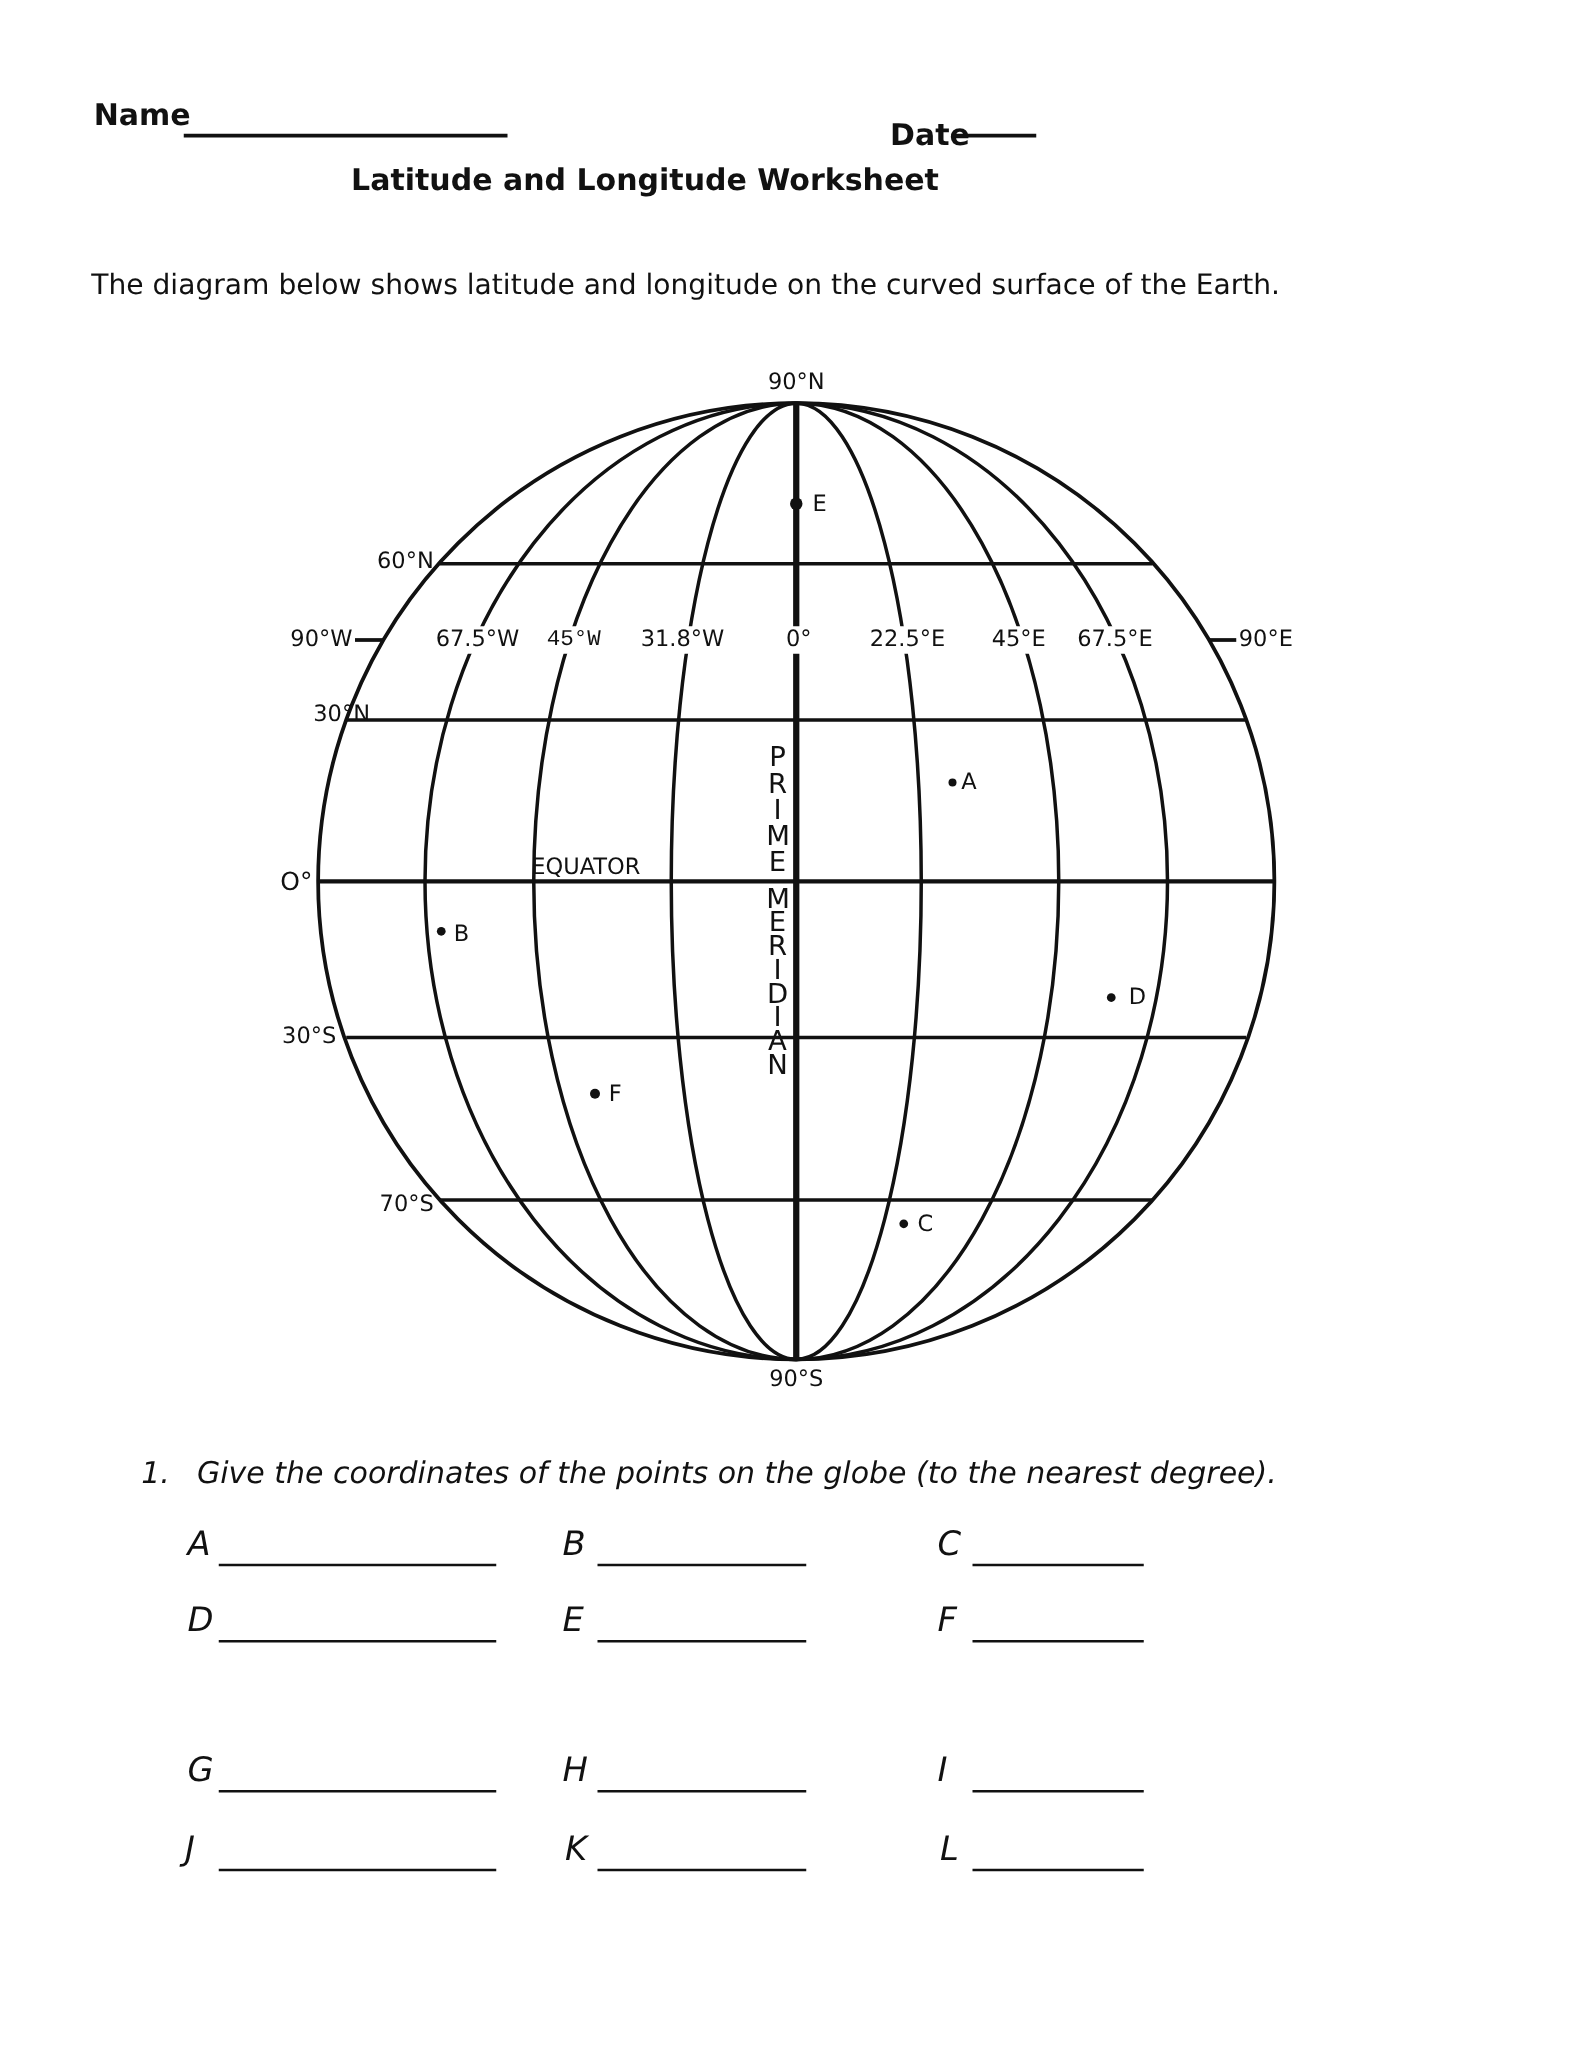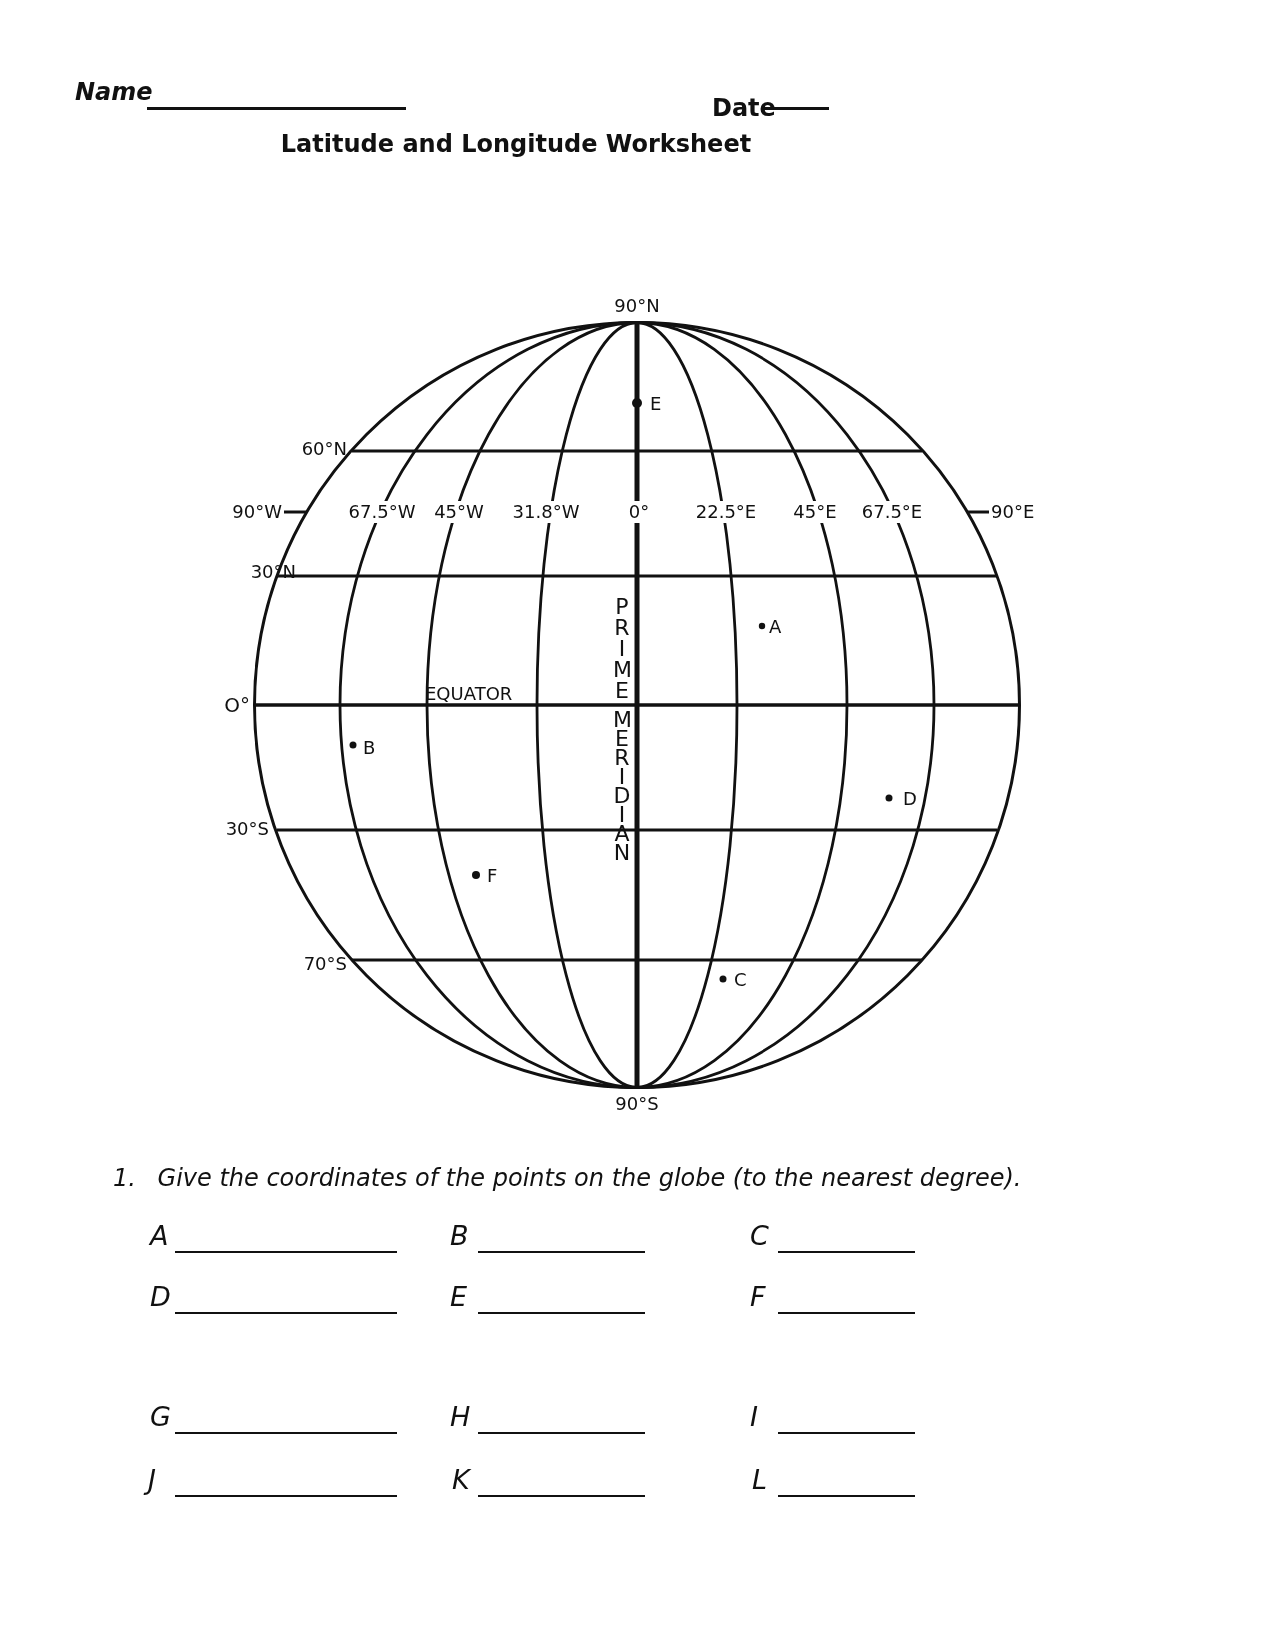--- a/index.html
+++ b/index.html
@@ -29,27 +29,28 @@
   .arow{position:absolute;left:0;width:1100px;height:34px;}
   .alet{position:absolute;font-style:italic;font-size:27px;line-height:34px;}
   .ablank{position:absolute;top:0;height:32px;border-bottom:2px solid #111;}
   svg{position:absolute;left:0;top:0;}
 </style>
 </head>
 <body>
 
 <div class="page">
 
-  <div class="abs bold" style="left:75px;top:78px;font-size:24px;font-style:italic;">Name</div>
+  <div class="abs bold" style="left:75px;top:78px;font-size:24px;">Name</div>
   <div class="blank-line" style="left:147px;top:77px;width:259px;height:30px;"></div>
   <div class="abs bold" style="left:712px;top:94px;font-size:24px;">Date</div>
   <div class="blank-line" style="left:761px;top:77px;width:68px;height:30px;"></div>
 
   <div class="abs title" style="top:130px;">Latitude and Longitude Worksheet</div>
 
+  <div class="abs intro" style="left:73px;top:215px;">The diagram below shows latitude and longitude on the curved surface of the Earth.</div>
 
   <svg width="1275" height="1650" viewBox="0 0 1275 1650">
 
     <circle cx="637" cy="705" r="382.5" fill="none" stroke="#111" stroke-width="3"></circle>
 
     <line x1="352" y1="451" x2="922" y2="451" stroke="#111" stroke-width="2.8"></line>
     <line x1="277" y1="576" x2="997" y2="576" stroke="#111" stroke-width="2.8"></line>
     <line x1="254.5" y1="705" x2="1019.5" y2="705" stroke="#111" stroke-width="3.4"></line>
     <line x1="277" y1="830" x2="997" y2="830" stroke="#111" stroke-width="2.8"></line>
     <line x1="352" y1="960" x2="922" y2="960" stroke="#111" stroke-width="2.8"></line>
@@ -78,21 +79,21 @@
   <span class="dlab c" style="left:637px;top:1104px;">90°S</span>
 
   <span class="dlab r" style="left:347px;top:449px;">60°N</span>
   <span class="dlab r" style="left:272px;top:572px;margin-left:24px;">30°N</span>
   <span class="dlab r" style="left:250px;top:705px;font-size:20px;">O°</span>
   <span class="dlab r" style="left:269px;top:829px;">30°S</span>
   <span class="dlab r" style="left:347px;top:964px;">70°S</span>
 
   <span class="dlab r" style="left:282px;top:512px;">90°W</span>
   <span class="dlab c wbg" style="left:382px;top:512px;">67.5°W</span>
-  <span class="dlab c wbg" style="left:459px;top:512px;">45°W</span>
+  <span class="dlab c wbg" style="left:459px;top:512px;font-family:Liberation Mono, monospace;">45°W</span>
   <span class="dlab c wbg" style="left:546px;top:512px;">31.8°W</span>
   <span class="dlab c wbg" style="left:639px;top:512px;">0°</span>
   <span class="dlab c wbg" style="left:726px;top:512px;">22.5°E</span>
   <span class="dlab c wbg" style="left:815px;top:512px;">45°E</span>
   <span class="dlab c wbg" style="left:892px;top:512px;">67.5°E</span>
   <span class="dlab l" style="left:991px;top:512px;">90°E</span>
 
   <span class="dlab" style="left:425px;top:686px;line-height:15px;">EQUATOR</span>
 
   <div class="vword" style="left:613px;top:596px;line-height:21px;">PRIME</div>

